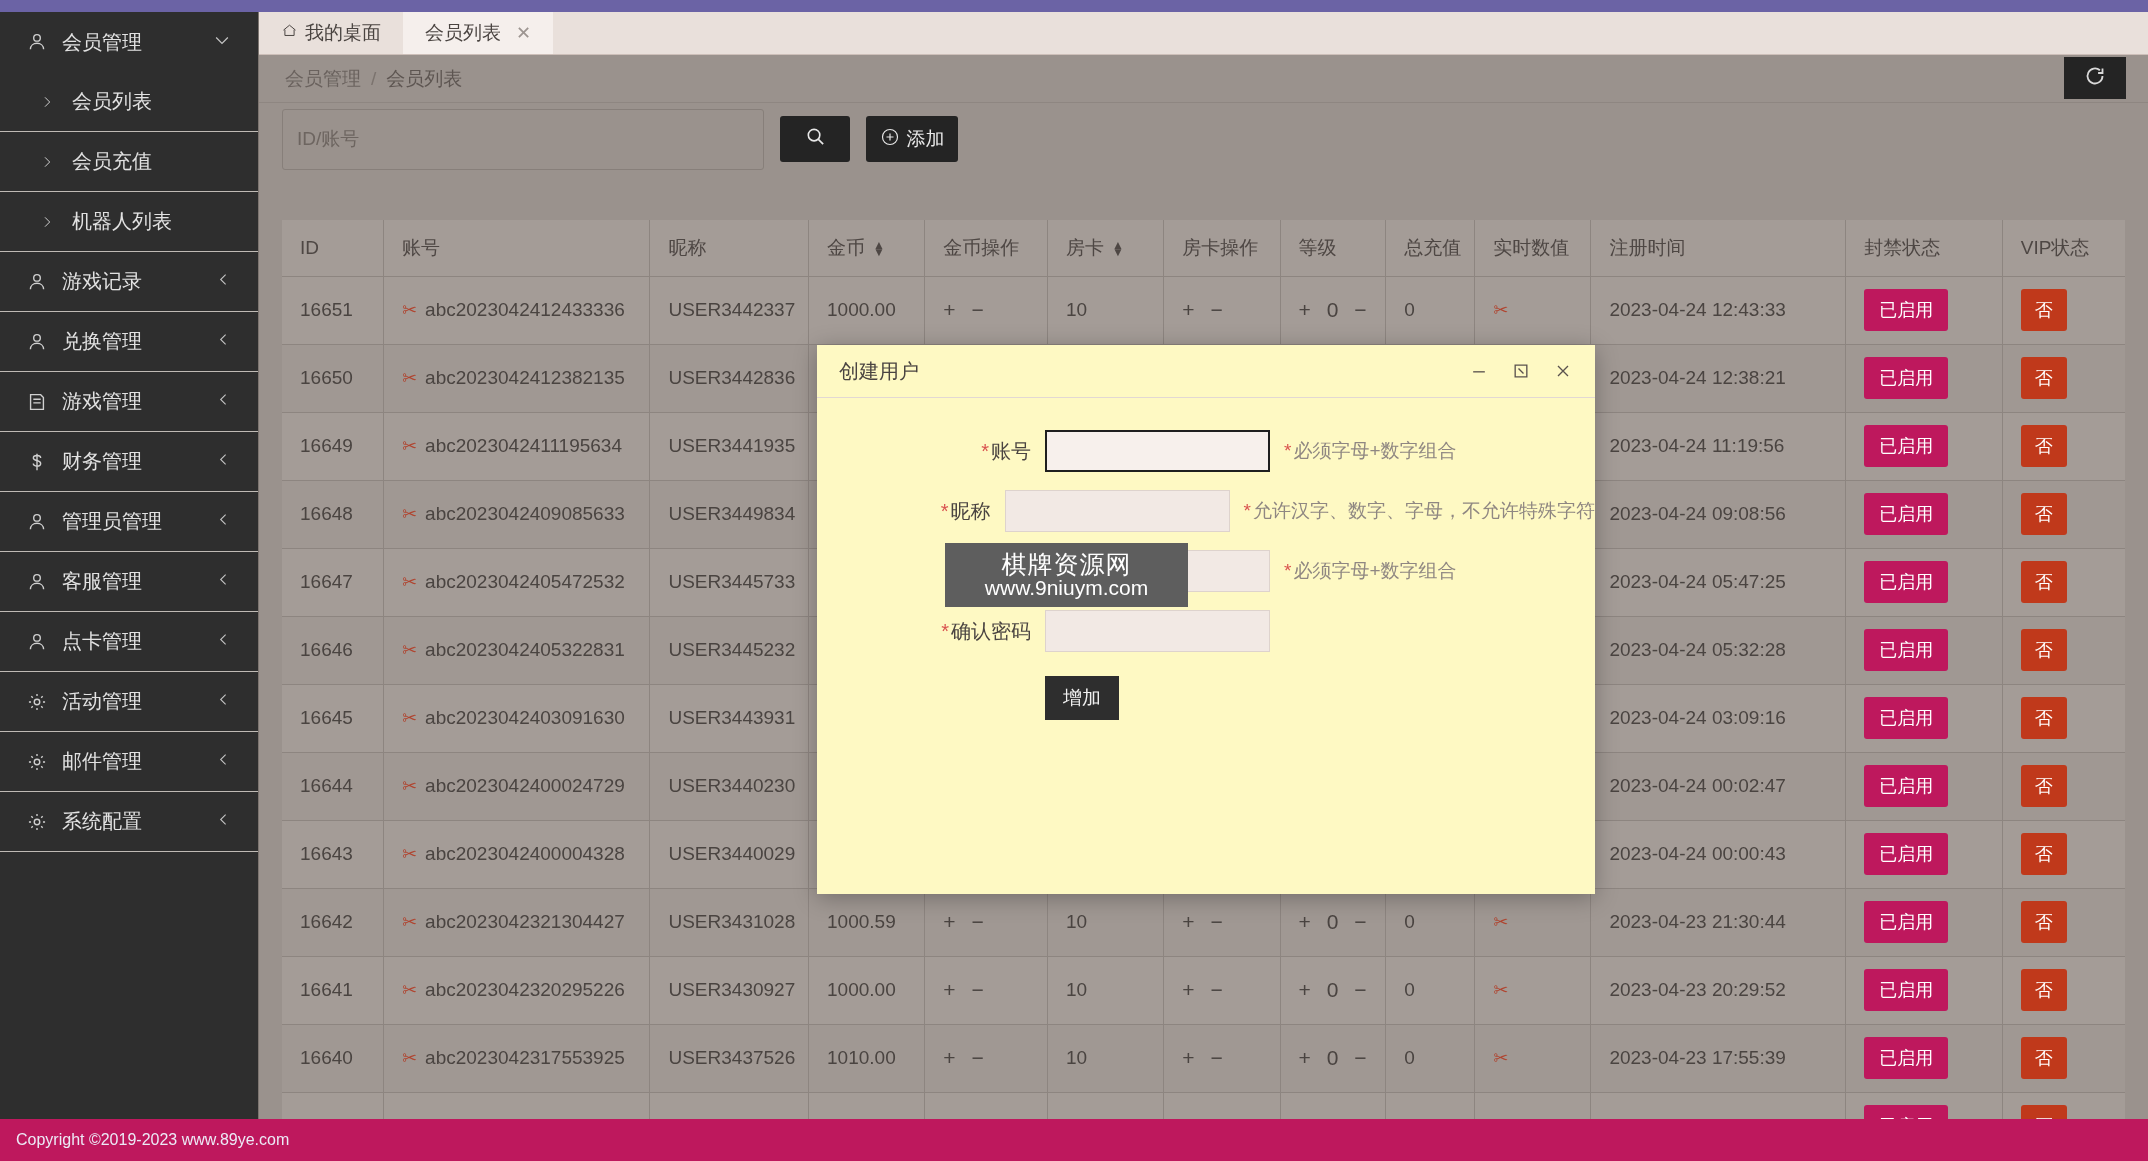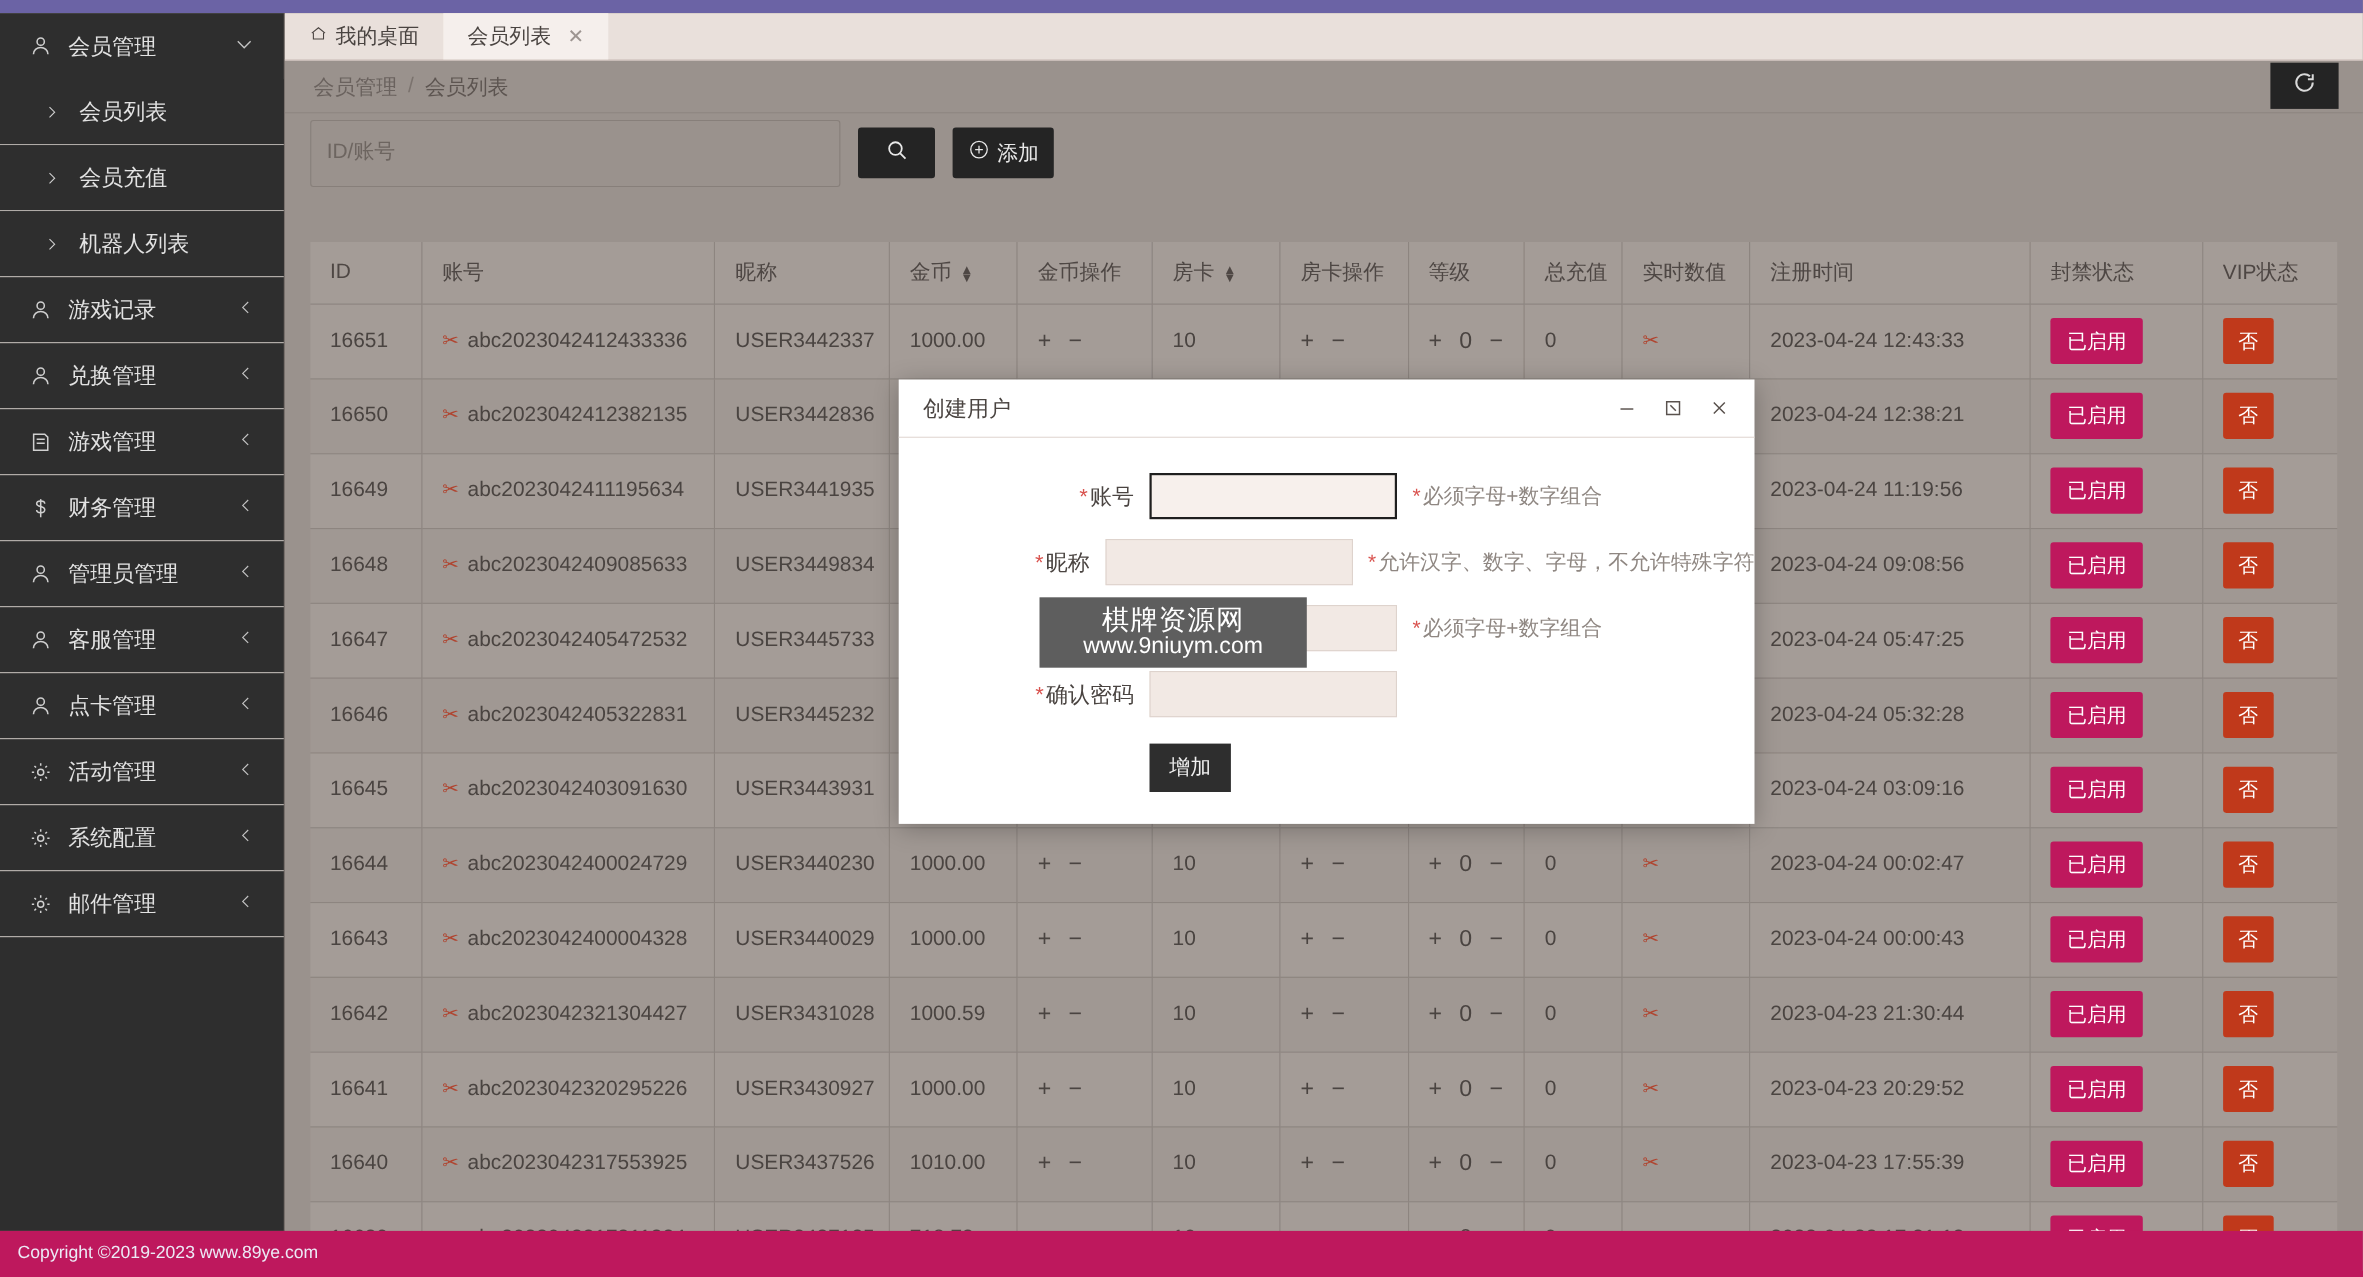--- a/index.html
+++ b/index.html
@@ -158,22 +158,22 @@
   
   #footer {
     position: absolute; bottom: 0; left: 0; width: 2148px; height: 42px;
     background: #be185d; color: #eceaf6;
     display: flex; align-items: center; padding-left: 16px; font-size: 16px; margin-top: 14px;
   }
 
   
   #modal {
     position: absolute; left: 817px; top: 345px;
-    width: 778px; height: 404px;
-    background: #ffffff;
+    width: 778px; height: 549px;
+    background: #fef9c3;
     box-shadow: 0 4px 22px rgba(0,0,0,.28);
     z-index: 40;
   }
   #modal-head {
     height: 53px; display: flex; align-items: center;
     padding: 0 22px; border-bottom: 1px solid #e2d8d3;
   }
   #modal-title { font-size: 20px; color: #4a4441; flex: 1; }
   .wbtn { margin-left: 22px; cursor: pointer; display: inline-flex; }
   .wbtn svg { width: 20px; height: 20px; stroke: #5a524e; fill: none; stroke-width: 1.6; }
@@ -351,33 +351,33 @@
           <path d="M15 5l-7 7 7 7"></path>
         </svg></span>
   </div>
   <div class="menu-item">
     <span class="mi-icon">
         <svg class="ic" viewBox="0 0 24 24">
           <circle cx="12" cy="12" r="3"></circle>
           <path d="M12 3.2v2.3M12 18.5v2.3M3.2 12h2.3M18.5 12h2.3M5.8 5.8l1.6 1.6M16.6 16.6l1.6 1.6M18.2 5.8l-1.6 1.6M7.4 16.6l-1.6 1.6"></path>
         </svg>
       </span>
-    <span class="mi-label">系统配置</span>
+    <span class="mi-label">邮件管理</span>
     <span class="mi-arrow"><svg class="ic" viewBox="0 0 24 24" style="width:17px;height:17px">
           <path d="M15 5l-7 7 7 7"></path>
         </svg></span>
   </div>
   <div class="menu-item">
     <span class="mi-icon">
         <svg class="ic" viewBox="0 0 24 24">
           <circle cx="12" cy="12" r="3"></circle>
           <path d="M12 3.2v2.3M12 18.5v2.3M3.2 12h2.3M18.5 12h2.3M5.8 5.8l1.6 1.6M16.6 16.6l1.6 1.6M18.2 5.8l-1.6 1.6M7.4 16.6l-1.6 1.6"></path>
         </svg>
       </span>
-    <span class="mi-label">邮件管理</span>
+    <span class="mi-label">系统配置</span>
     <span class="mi-arrow"><svg class="ic" viewBox="0 0 24 24" style="width:17px;height:17px">
           <path d="M15 5l-7 7 7 7"></path>
         </svg></span>
   </div>
 </nav>
 
 <div id="main">
 
   <div id="tabstrip">
     <div class="tab">

